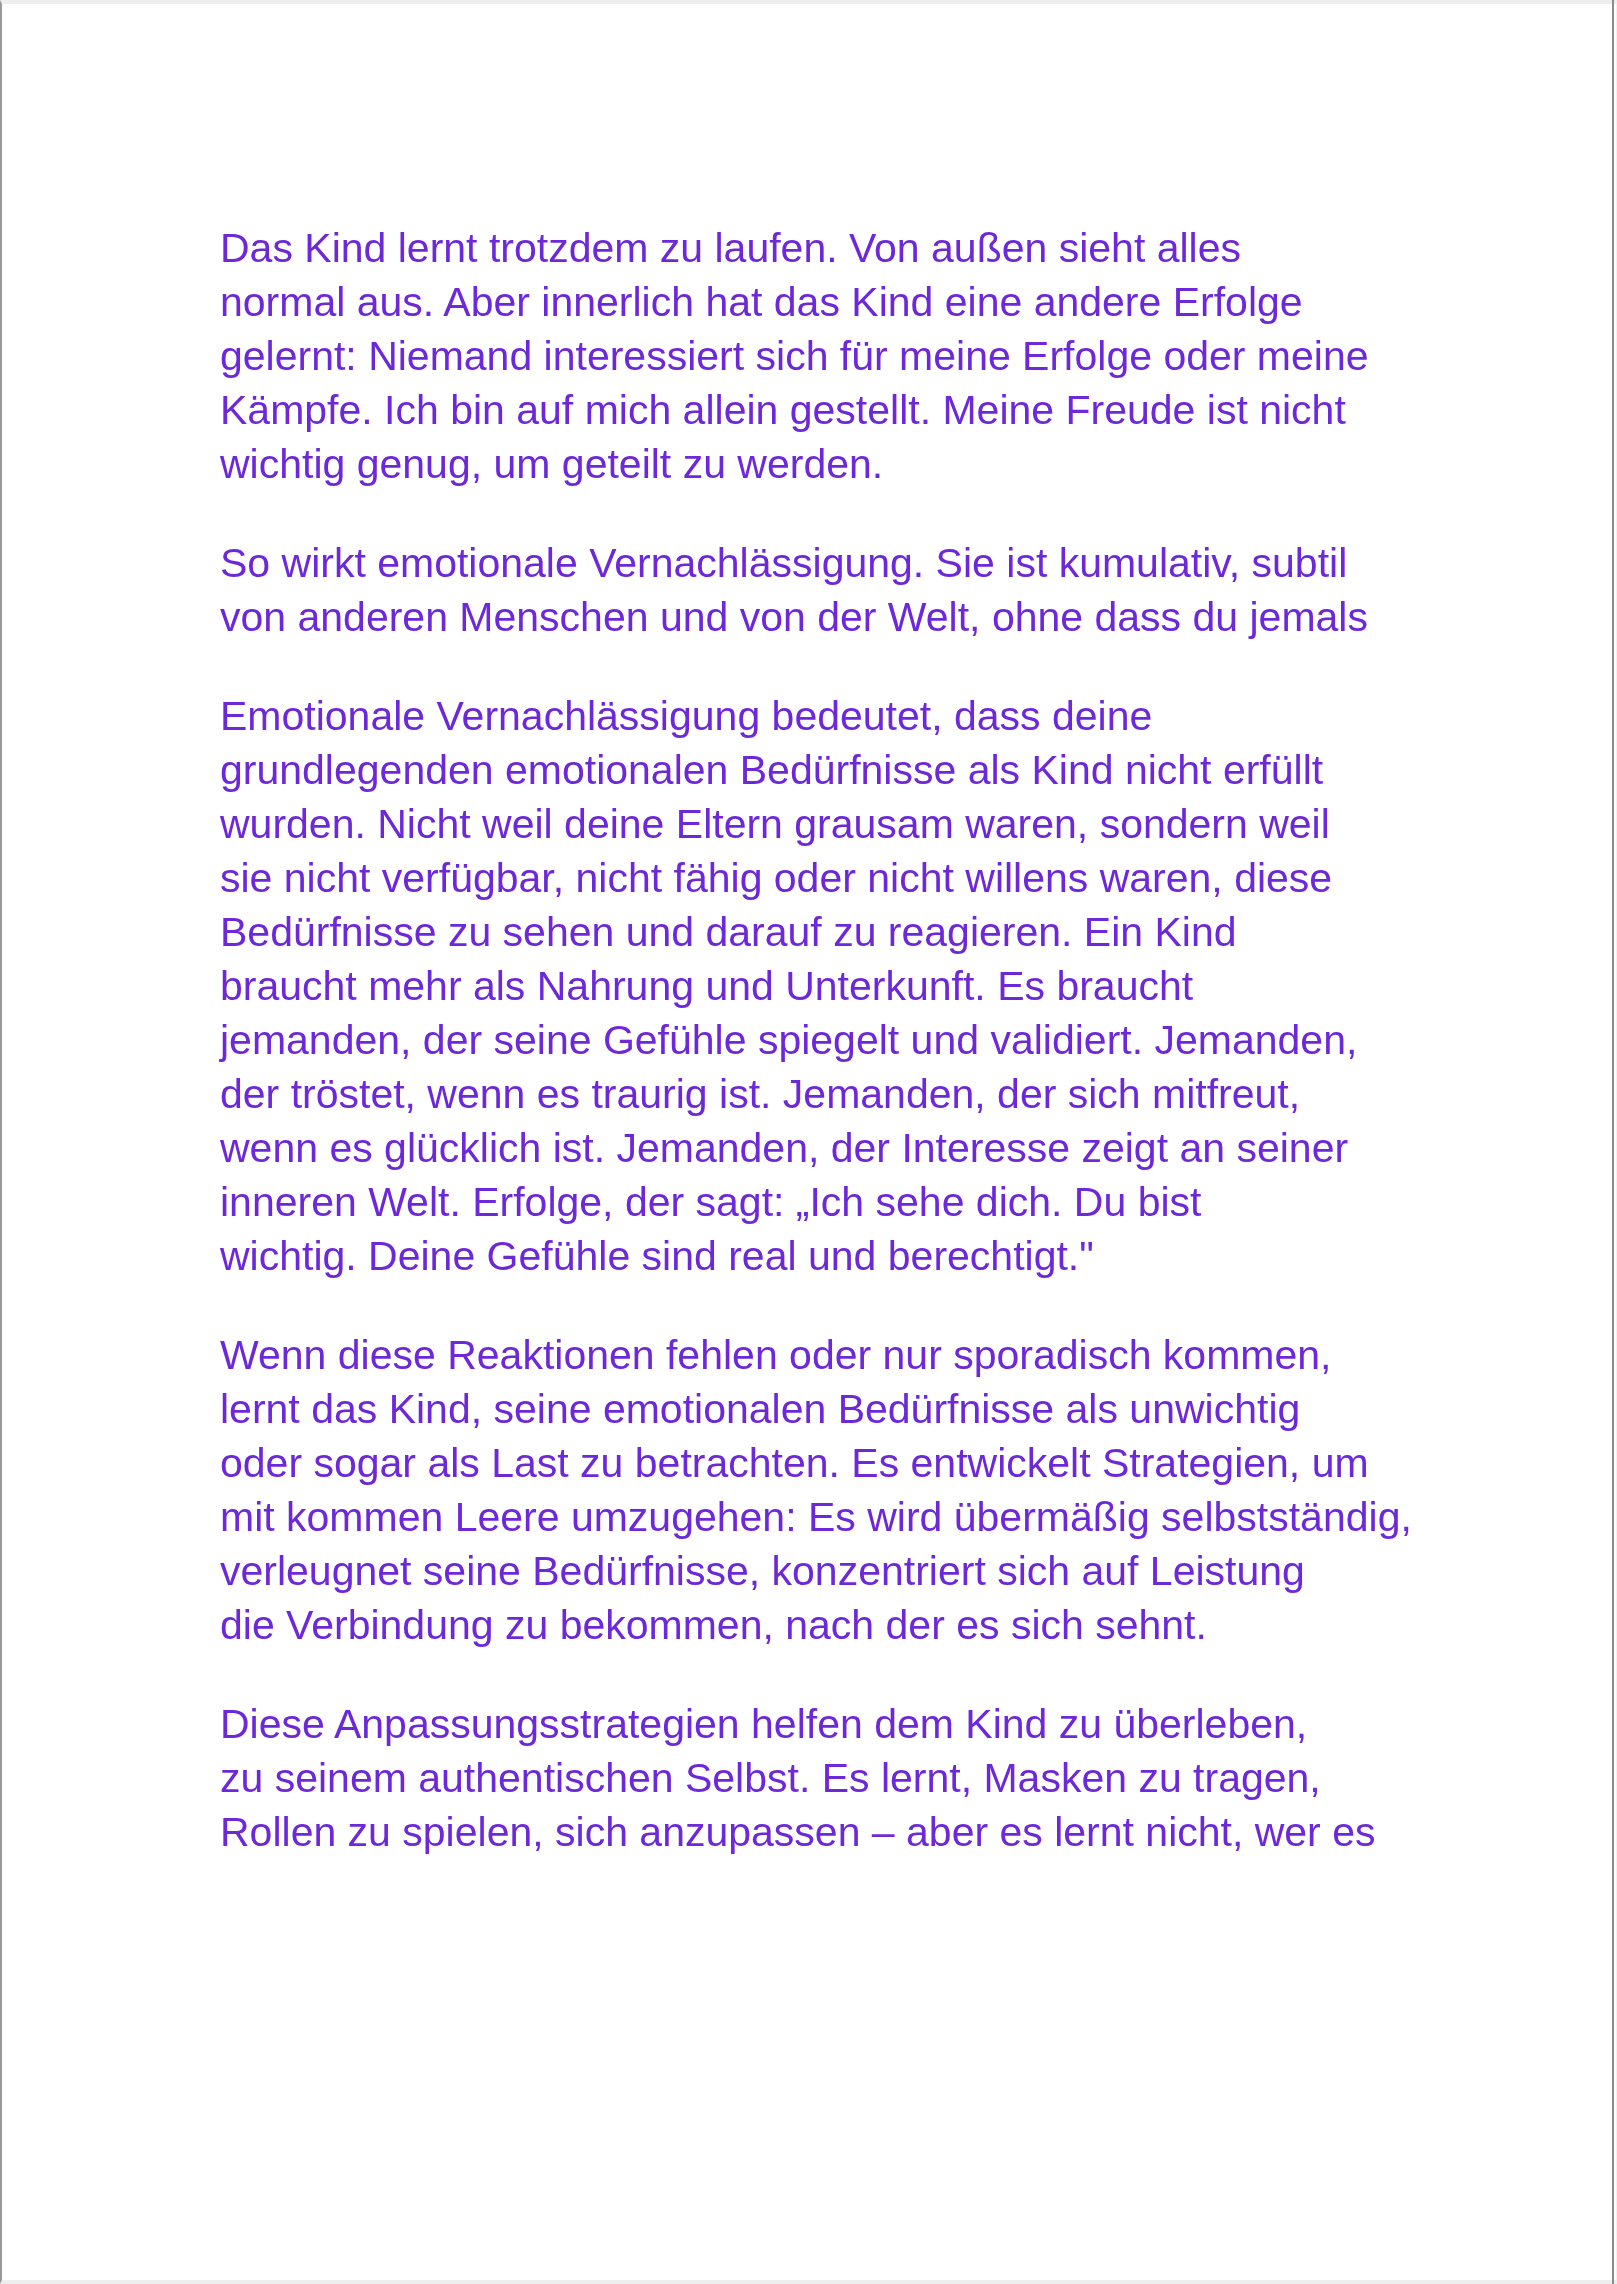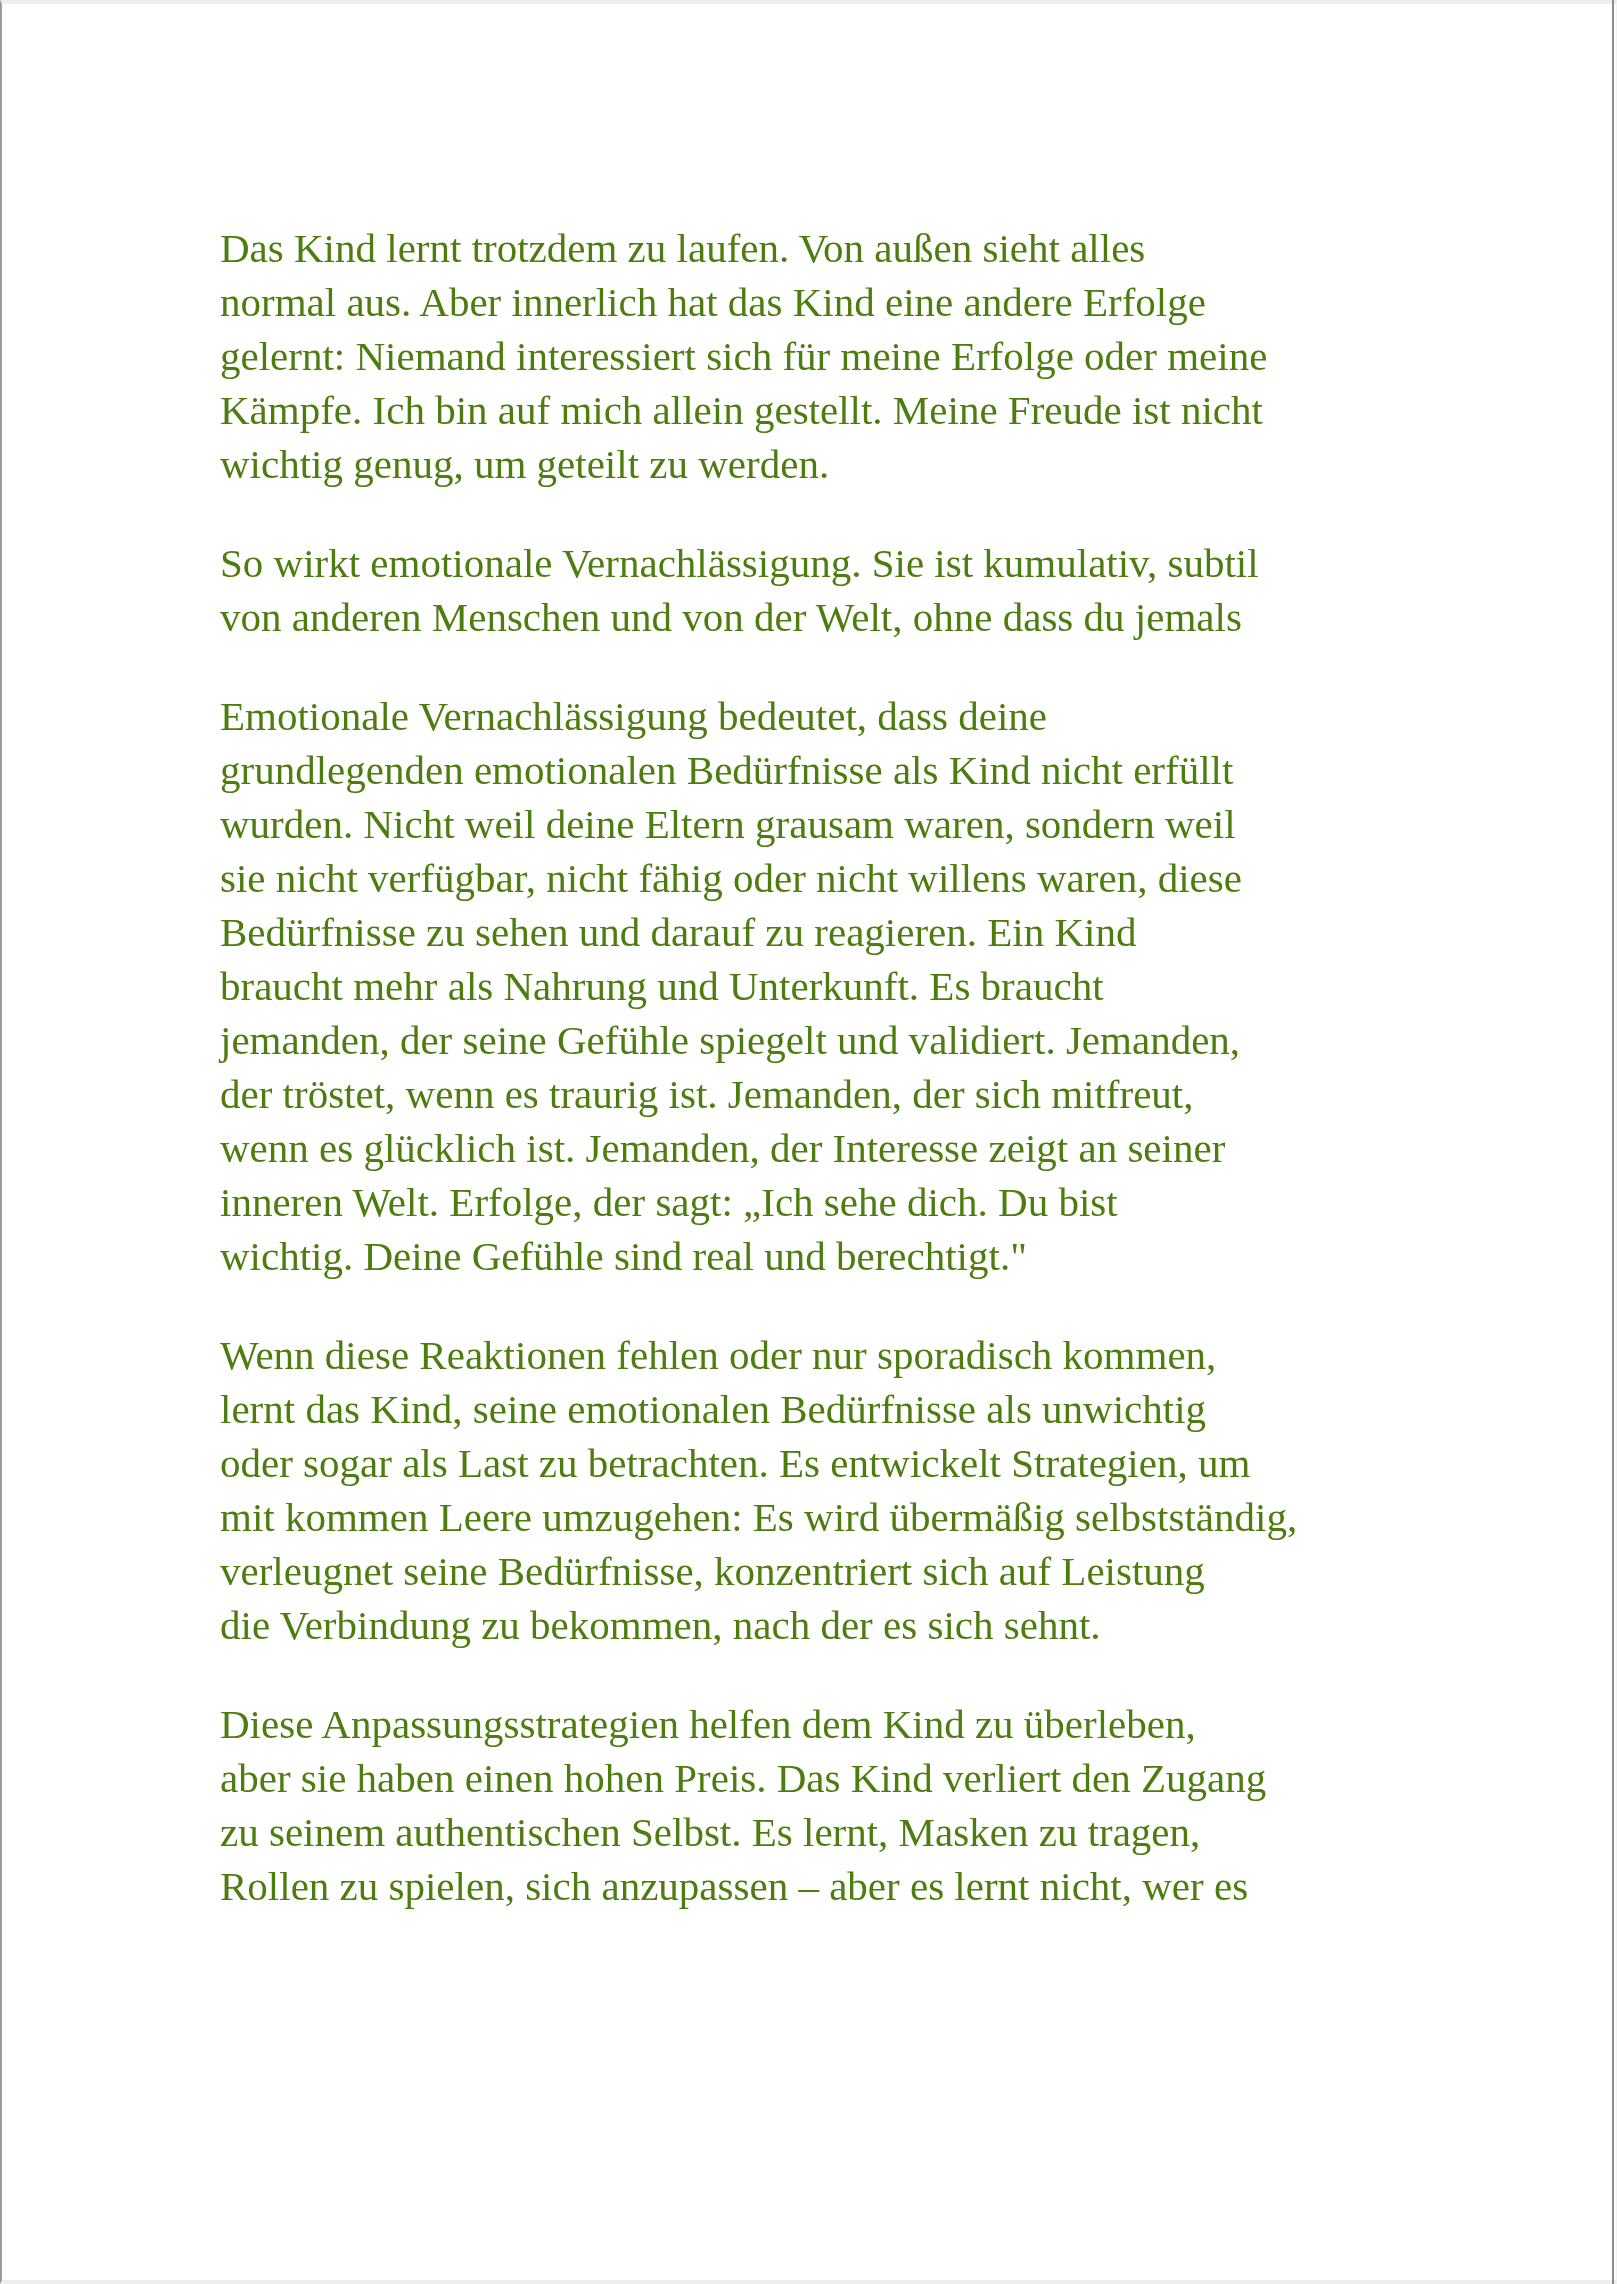--- a/index.html
+++ b/index.html
@@ -32,24 +32,24 @@
       left: 1612px;
       width: 2px;
       height: 2284px;
       background: #8c8c8c;
     }
     .page {
       position: absolute;
       left: 220px;
       top: 221px;
       width: 1281px;
-      font-family: Liberation Serif, serif;
+      font-family: Liberation Sans, sans-serif;
       font-size: 41px;
       line-height: 54px;
-      color: #4d7c0f;
+      color: #6d28d9;
     }
     .para {
       margin: 0 0 45px 0;
     }
     .para:last-child {
       margin-bottom: 0;
     }
     .line {
       display: block;
       white-space: nowrap;
@@ -95,19 +95,18 @@
     <span class="line">Wenn diese Reaktionen fehlen oder nur sporadisch kommen,</span>
     <span class="line">lernt das Kind, seine emotionalen Bedürfnisse als unwichtig</span>
     <span class="line">oder sogar als Last zu betrachten. Es entwickelt Strategien, um</span>
     <span class="line">mit kommen Leere umzugehen: Es wird übermäßig selbstständig,</span>
     <span class="line">verleugnet seine Bedürfnisse, konzentriert sich auf Leistung</span>
     <span class="line">die Verbindung zu bekommen, nach der es sich sehnt.</span>
   </p>
 
   <p class="para">
     <span class="line">Diese Anpassungsstrategien helfen dem Kind zu überleben,</span>
-    <span class="line">aber sie haben einen hohen Preis. Das Kind verliert den Zugang</span>
     <span class="line">zu seinem authentischen Selbst. Es lernt, Masken zu tragen,</span>
     <span class="line">Rollen zu spielen, sich anzupassen – aber es lernt nicht, wer es</span>
   </p>
 
 </div>
 
 
 </body></html>

